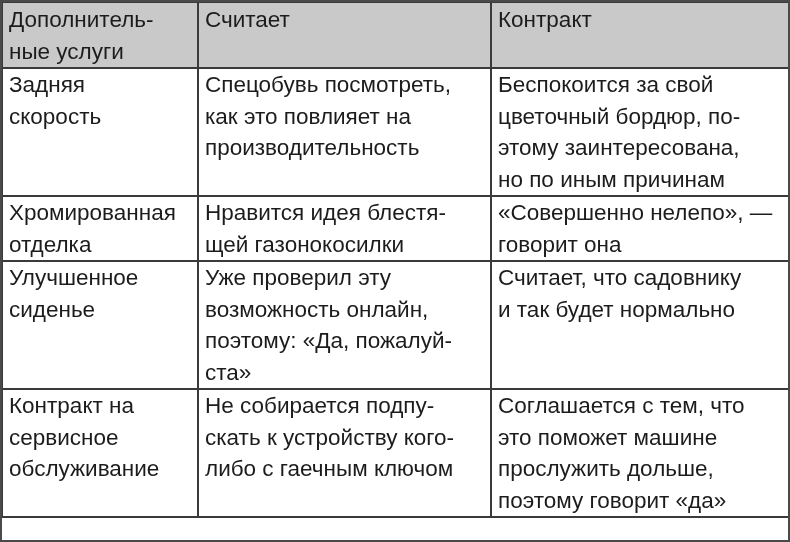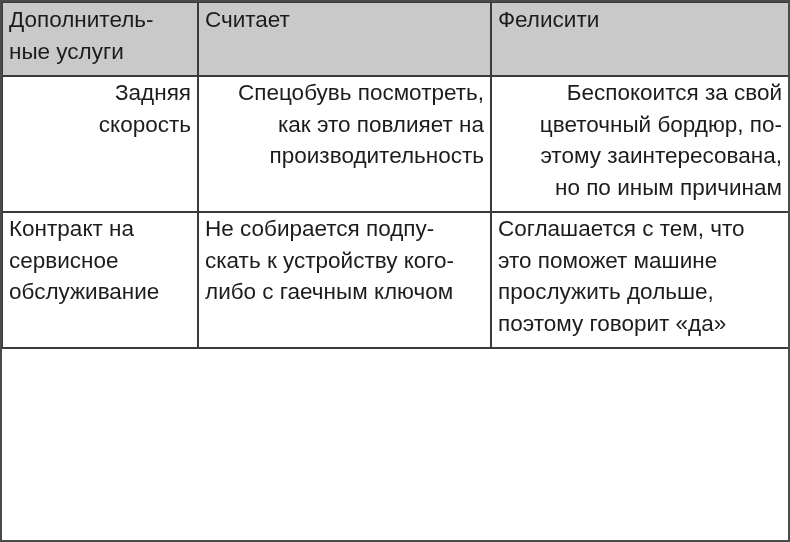--- a/index.html
+++ b/index.html
@@ -25,31 +25,31 @@
       color: #1c1c1c;
     }
     .tbl col.c1 { width: 196px; }
     .tbl col.c2 { width: 293px; }
     .tbl col.c3 { width: 298px; }
     .tbl td, .tbl th {
       border: 2px solid #3a3a3a;
       vertical-align: top;
       text-align: left;
       font-weight: normal;
-      padding: 0 6px 8px 6px;
+      padding: 0 6px 0 6px;
       white-space: pre-line;
       overflow: hidden;
     }
     .tbl thead th {
       background: #c9c9c9;
       height: 62px;
       padding-top: 1px;
     }
     .tbl tbody tr.r1 td { height: 30px; }
-    .tbl tbody tr.r2 td { height: 125px; text-align: right; }
+    .tbl tbody tr.r2 td { height: 125px; }
     .tbl tbody tr.r3 td { height: 62px; }
     .tbl tbody tr.r4 td { height: 125px; }
     .tbl tbody tr.r5 td { height: 126px; }
     .outer {
       position: absolute;
       left: 0; top: 0;
       width: 786px; height: 538px;
       border: 2px solid #4a4a4a;
       pointer-events: none;
     }
@@ -61,34 +61,52 @@
   <colgroup>
     <col class="c1">
       <col class="c2">
       <col class="c3">
   </colgroup>
   <thead>
     <tr>
       <th>Дополнитель-
 ные услуги</th>
       <th>Считает</th>
-      <th>Фелисити</th>
+      <th>Контракт</th>
     </tr>
   </thead>
   <tbody>
     <tr class="r2">
       <td>Задняя
 скорость</td>
       <td>Спецобувь посмотреть,
 как это повлияет на
 производительность</td>
       <td>Беспокоится за свой
 цветочный бордюр, по-
 этому заинтересована,
 но по иным причинам</td>
+    </tr>
+    <tr class="r3">
+      <td>Хромированная
+отделка</td>
+      <td>Нравится идея блестя-
+щей газонокосилки</td>
+      <td>«Совершенно нелепо», —
+говорит она</td>
+    </tr>
+    <tr class="r4">
+      <td>Улучшенное
+сиденье</td>
+      <td>Уже проверил эту
+возможность онлайн,
+поэтому: «Да, пожалуй-
+ста»</td>
+      <td>Считает, что садовнику
+и так будет нормально</td>
     </tr>
     <tr class="r5">
       <td>Контракт на
 сервисное
 обслуживание</td>
       <td>Не собирается подпу-
 скать к устройству кого-
 либо с гаечным ключом</td>
       <td>Соглашается с тем, что
 это поможет машине

